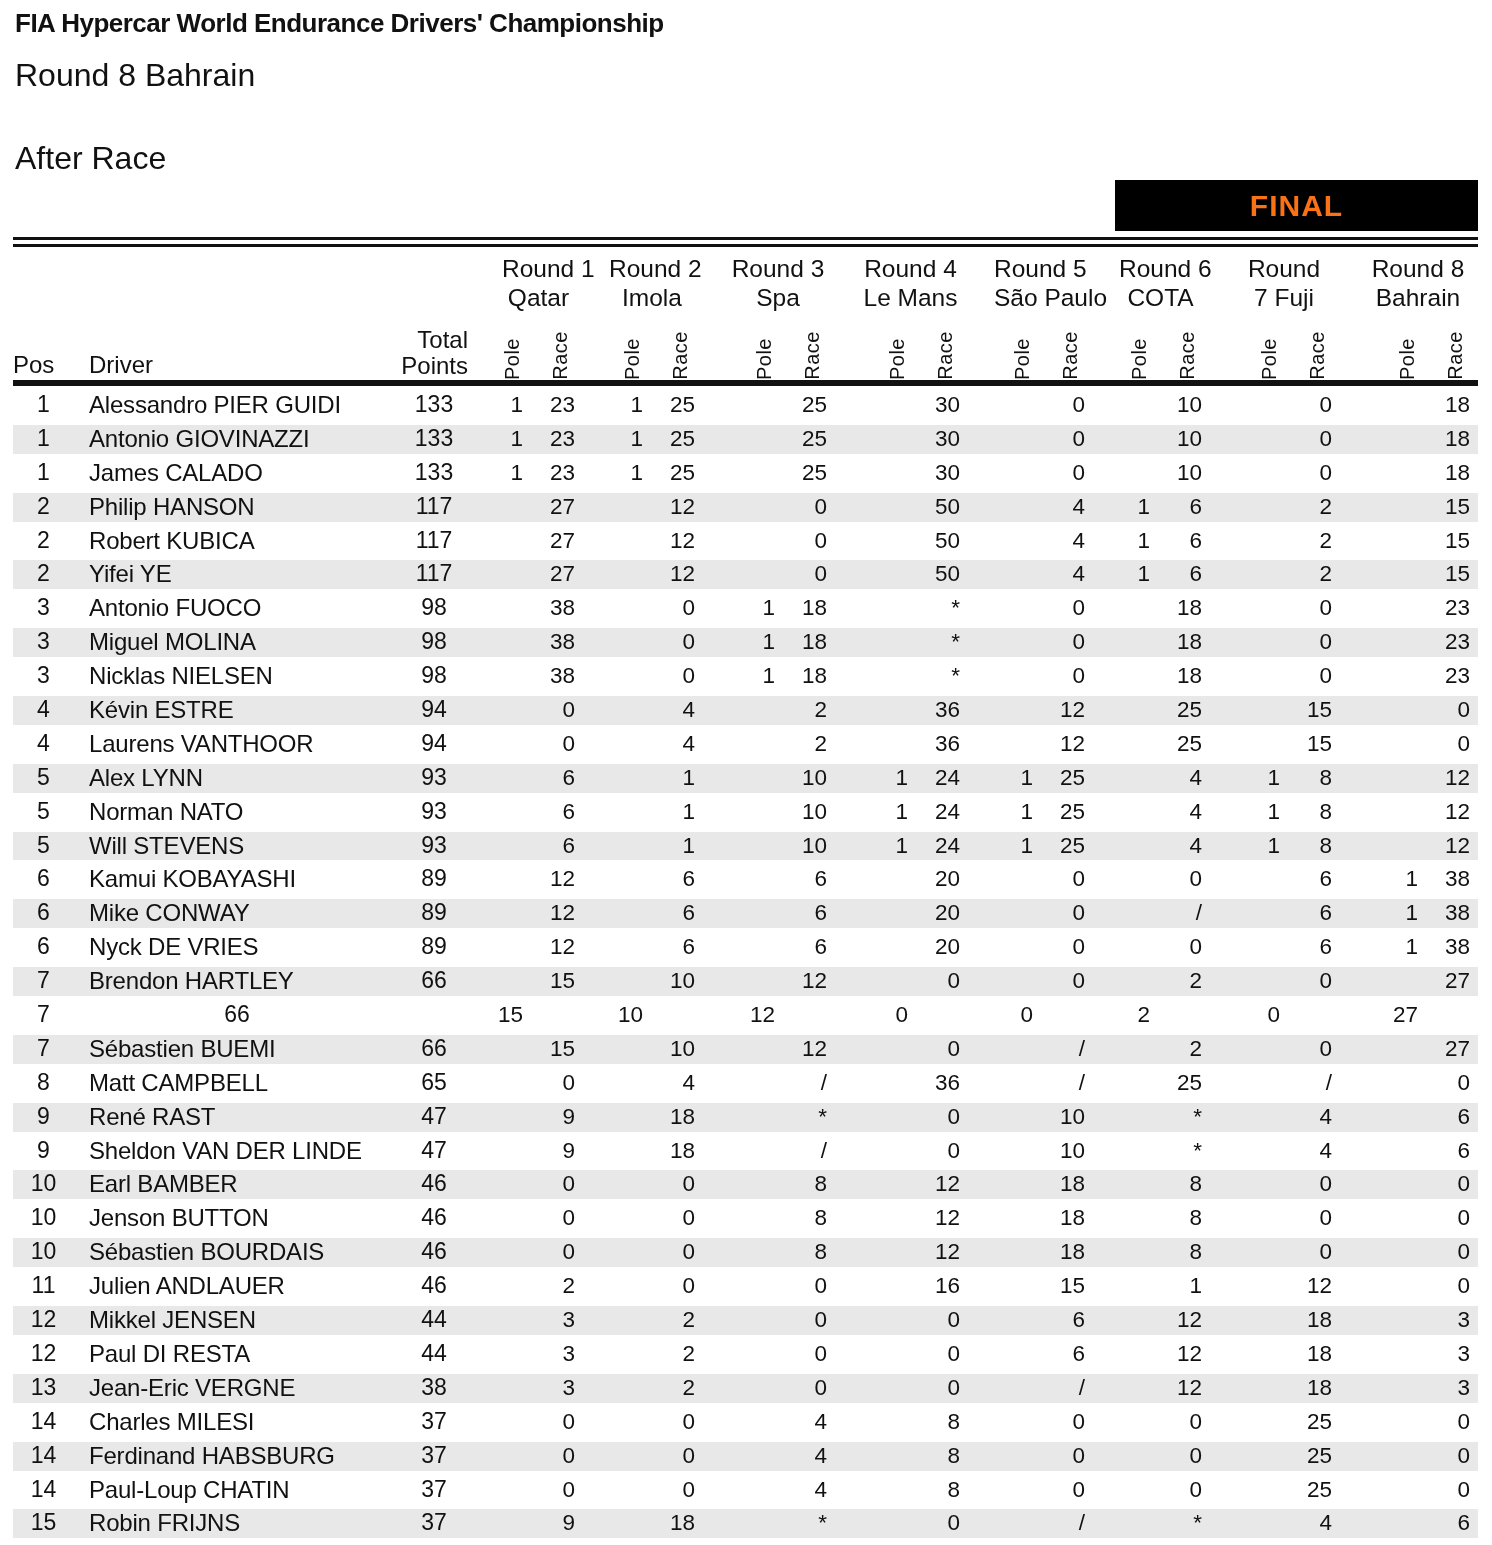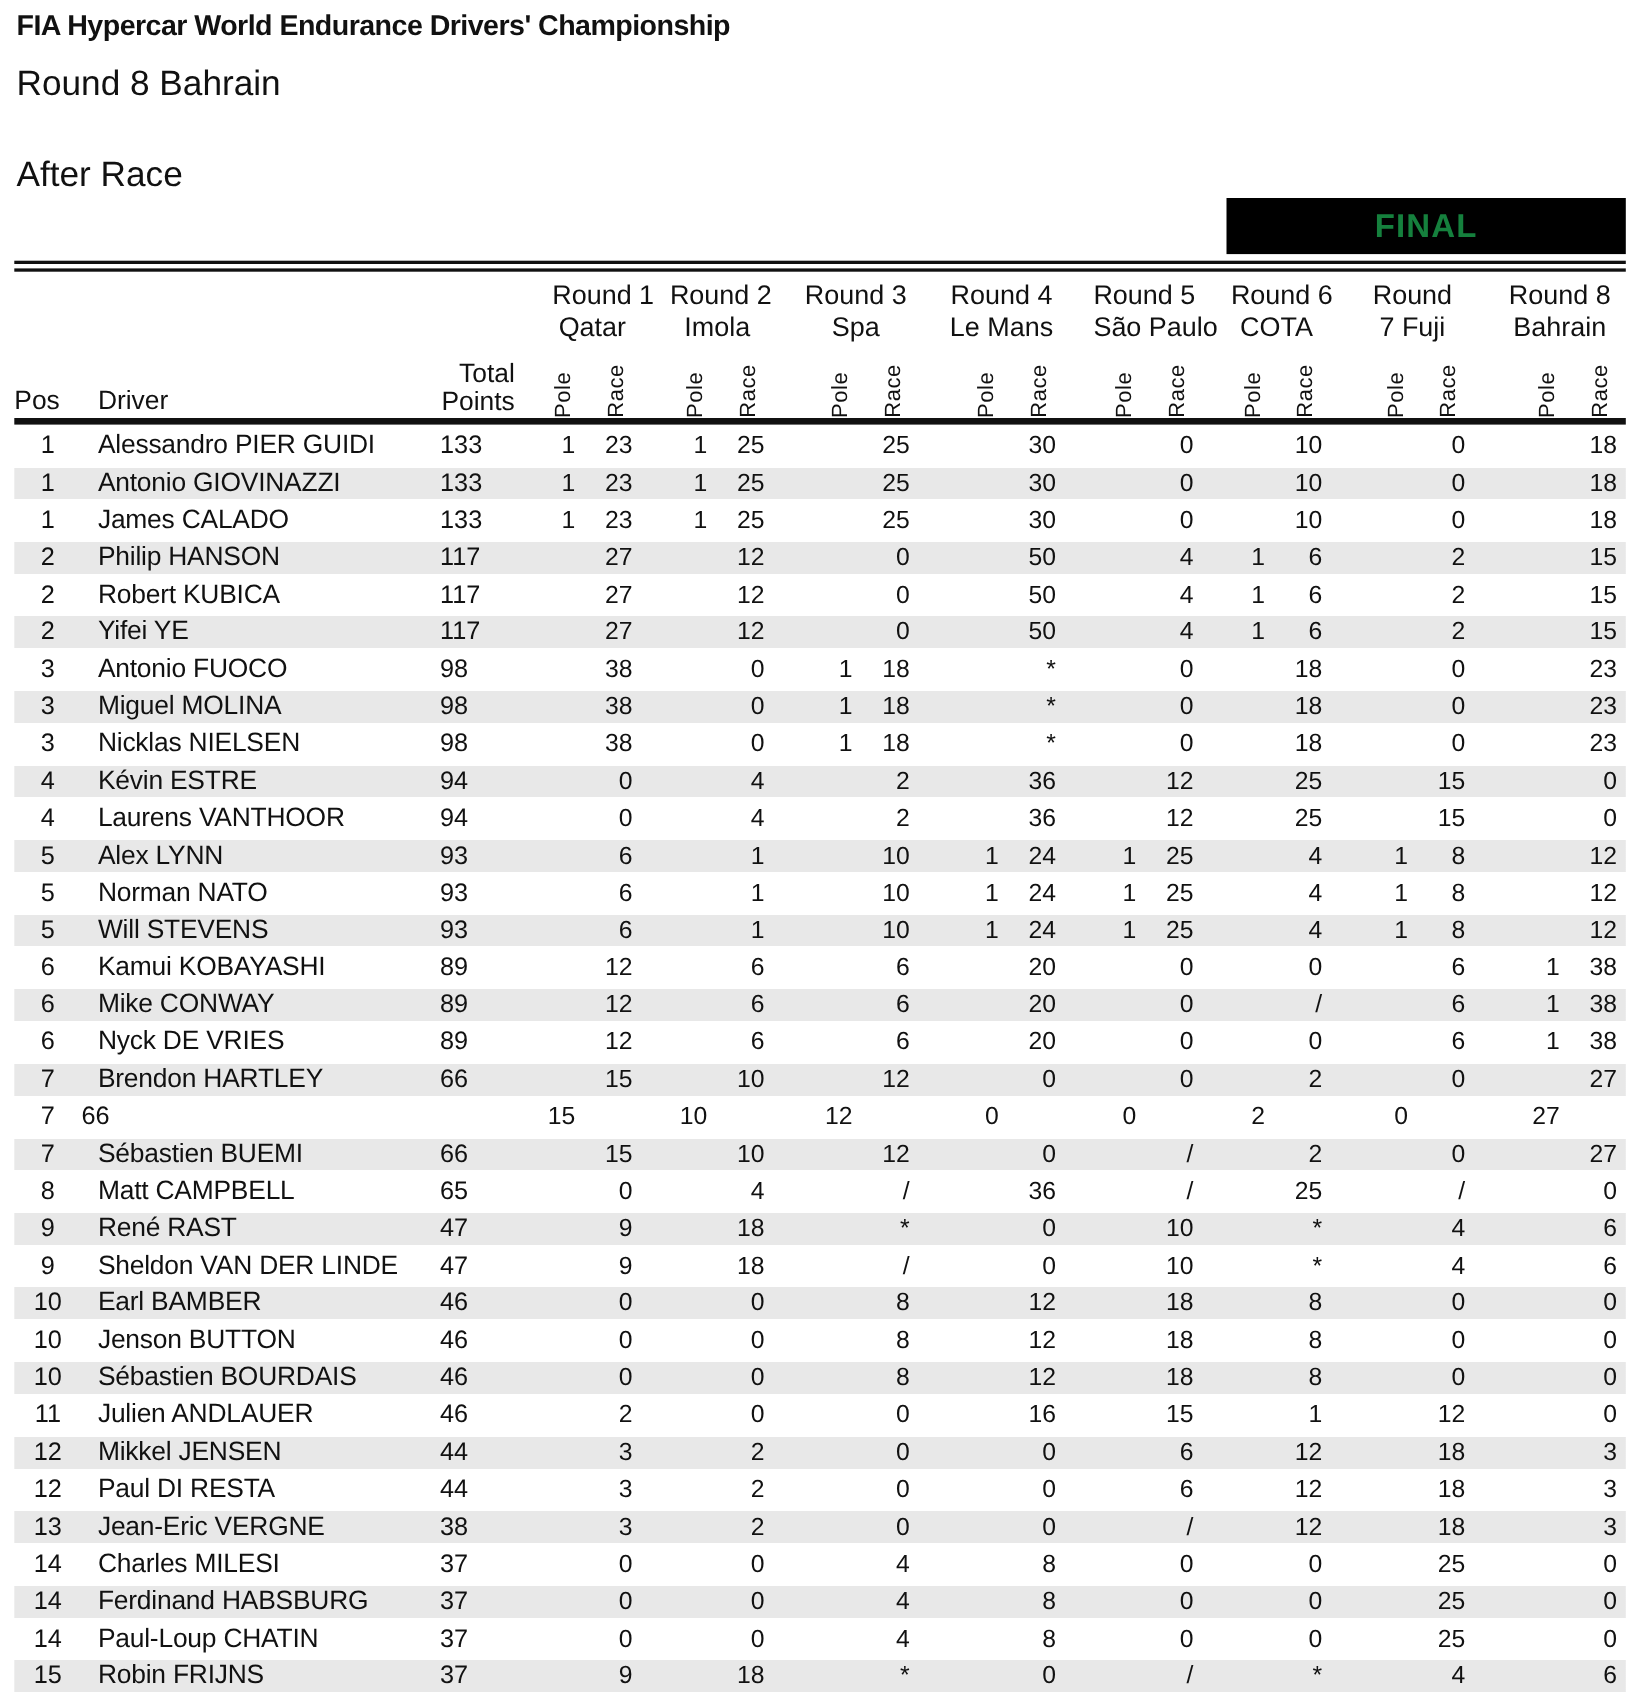--- a/index.html
+++ b/index.html
@@ -9,21 +9,21 @@
     --ink:#111;
   }
   html,body{width:1492px;height:1545px;background:#ffffff;overflow:hidden;}
   body{font-family:"Liberation Sans",sans-serif;color:var(--ink);position:relative;}
   .page{position:absolute;inset:0;}
 
   .title{position:absolute;left:15px;top:8px;font-size:26px;font-weight:bold;letter-spacing:-0.5px;white-space:nowrap;}
   .subtitle{position:absolute;left:15px;top:57px;font-size:32px;white-space:nowrap;}
   .session{position:absolute;left:15px;top:104px;font-size:32px;white-space:nowrap;margin-top:36px;}
 
-  .final-badge{position:absolute;left:1115px;top:180px;width:363px;height:51px;background:#000;color:#15803d;
+  .final-badge{position:absolute;left:1115px;top:180px;width:363px;height:51px;background:#000;color:#f97316;
     text-align:center;line-height:51px;font-size:30px;font-weight:bold;letter-spacing:1px;}
 
   .double-rule{position:absolute;left:13px;top:237px;width:1465px;height:10px;
     border-top:3px solid var(--ink);border-bottom:3px solid var(--ink);}
 
   .thead{position:absolute;left:13px;top:250px;width:1465px;}
   .round-names{display:grid;grid-template-columns:455px 107px 120px 132px 133px 125px 117px 130px 138px 8px;height:64px;}
   .round-name{text-align:center;padding-left:34px;font-size:24.5px;line-height:29px;padding-top:4px;white-space:nowrap;}
 
   .subhead{display:grid;grid-template-columns:var(--cols);height:66px;align-items:end;}
@@ -35,21 +35,21 @@
   .vcell.race .vert{margin-right:5px;}
   .vcell.pole .vert{margin-right:1px;}
 
   .thick-rule{position:absolute;left:13px;top:380px;width:1465px;height:6px;background:var(--ink);}
 
   .rows{position:absolute;left:13px;top:388px;width:1465px;}
   .row{display:grid;grid-template-columns:var(--cols);height:33.9px;line-height:33.9px;white-space:nowrap;}
   .row.stripe{background:linear-gradient(to bottom,#ffffff 0 3px,var(--stripe) 3px calc(100% - 2px),#ffffff calc(100% - 2px) 100%);}
   .c-pos{text-align:center;font-size:23px;}
   .c-driver{padding-left:15px;font-size:24px;letter-spacing:-0.2px;}
-  .c-total{text-align:left;font-size:23px;}
+  .c-total{text-align:center;font-size:23px;}
   .c-pole,.c-race{text-align:right;font-size:22.5px;}
 </style>
 </head>
 <body>
 
 <div class="page">
   <div class="title">FIA Hypercar World Endurance Drivers' Championship</div>
   <div class="subtitle">Round 8 Bahrain</div>
   <div class="session">After Race</div>
 

